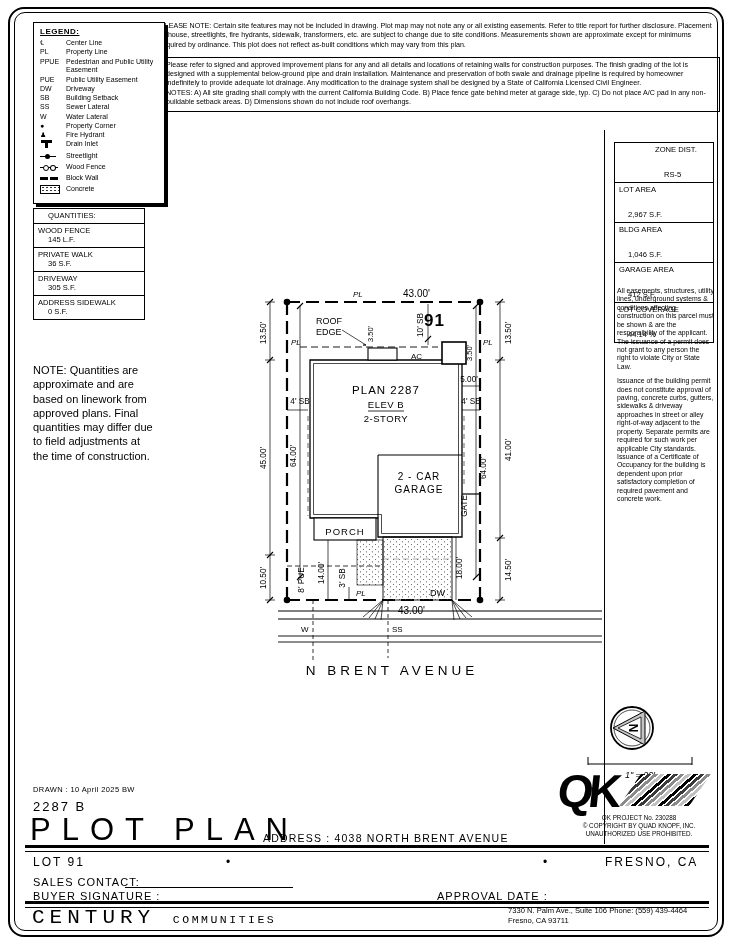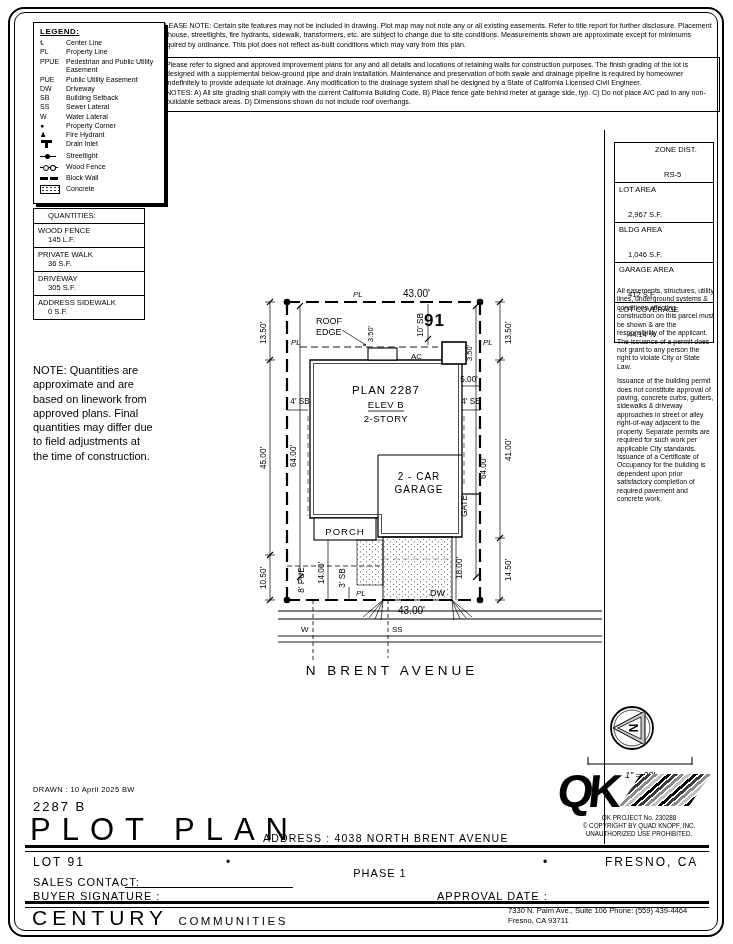--- a/index.html
+++ b/index.html
@@ -62,21 +62,21 @@
   .drawn{left:33px;top:785px;font-size:7.5px;letter-spacing:.4px;}
   .plan-number{left:33px;top:799px;font-size:13px;letter-spacing:2px;}
   .sheet-title{left:30px;top:812px;font-size:31px;letter-spacing:11px;font-weight:400;}
   .address-line{left:263px;top:832px;font-size:10.5px;letter-spacing:1.2px;}
   .rule1{left:25px;top:845px;width:684px;}
   .rule2{left:25px;top:901px;width:684px;}
   .lot-row{font-size:12px;letter-spacing:2px;}
   .fillline{border-bottom:1px solid #000;height:12px;}
   .lbl11{font-size:11px;letter-spacing:1px;}
   
-  .century{left:32px;top:906px;font-family:Liberation Sans, sans-serif;font-size:21px;letter-spacing:5px;}
+  .century{left:32px;top:906px;font-family:Liberation Mono, monospace;font-size:21px;letter-spacing:5px;}
   .century small{font-size:11.5px;letter-spacing:2.5px;}
   .footer-addr{left:508px;top:906px;font-size:7.6px;line-height:1.3;}
   
   .qk{left:556px;top:774px;width:152px;height:72px;}
   .qk-letters{position:absolute;left:2px;top:-10px;font-size:46px;font-weight:900;letter-spacing:-5px;transform:skewX(-6deg);}
   .qk-stripes{position:absolute;left:74px;top:0;width:70px;height:32px;transform:skewX(-34deg);
     background:repeating-linear-gradient(115deg,#000 0 4px,#fff 4px 6px,#3a3a3a 6px 10px,#fff 10px 12px,#8a8a8a 12px 16px,#fff 16px 18px,#c0c0c0 18px 22px,#fff 22px 24px);}
   .qk-lines{position:absolute;left:14px;top:40px;width:138px;text-align:center;font-size:6.3px;line-height:1.3;}
 </style>
 </head>
@@ -376,21 +376,20 @@
   <div class="abs plan-number">2287 B</div>
   <div class="abs sheet-title">PLOT PLAN</div>
   <div class="abs address-line">
     <span>ADDRESS :</span>
     <span>4038 NORTH BRENT AVENUE</span>
   </div>
   <div class="abs hrule rule1"></div>
 
   <div class="abs lot-row" style="left:33px;top:855px;">LOT 91</div>
   <div class="abs" style="left:226px;top:855px;font-size:12px;">•</div>
-  <div class="abs lbl11" style="left:255px;top:867px;width:250px;text-align:center;">PHASE 1</div>
   <div class="abs" style="left:543px;top:855px;font-size:12px;">•</div>
   <div class="abs lot-row" style="left:605px;top:855px;">FRESNO, CA</div>
 
   <div class="abs lbl11" style="left:33px;top:876px;">SALES CONTACT:</div>
   <div class="abs fillline" style="left:125px;top:875px;width:168px;"></div>
   <div class="abs lbl11" style="left:33px;top:890px;">BUYER SIGNATURE :</div>
   <div class="abs fillline" style="left:142px;top:889px;width:275px;"></div>
   <div class="abs lbl11" style="left:437px;top:890px;">APPROVAL DATE :</div>
   <div class="abs fillline" style="left:540px;top:889px;width:162px;"></div>
 

